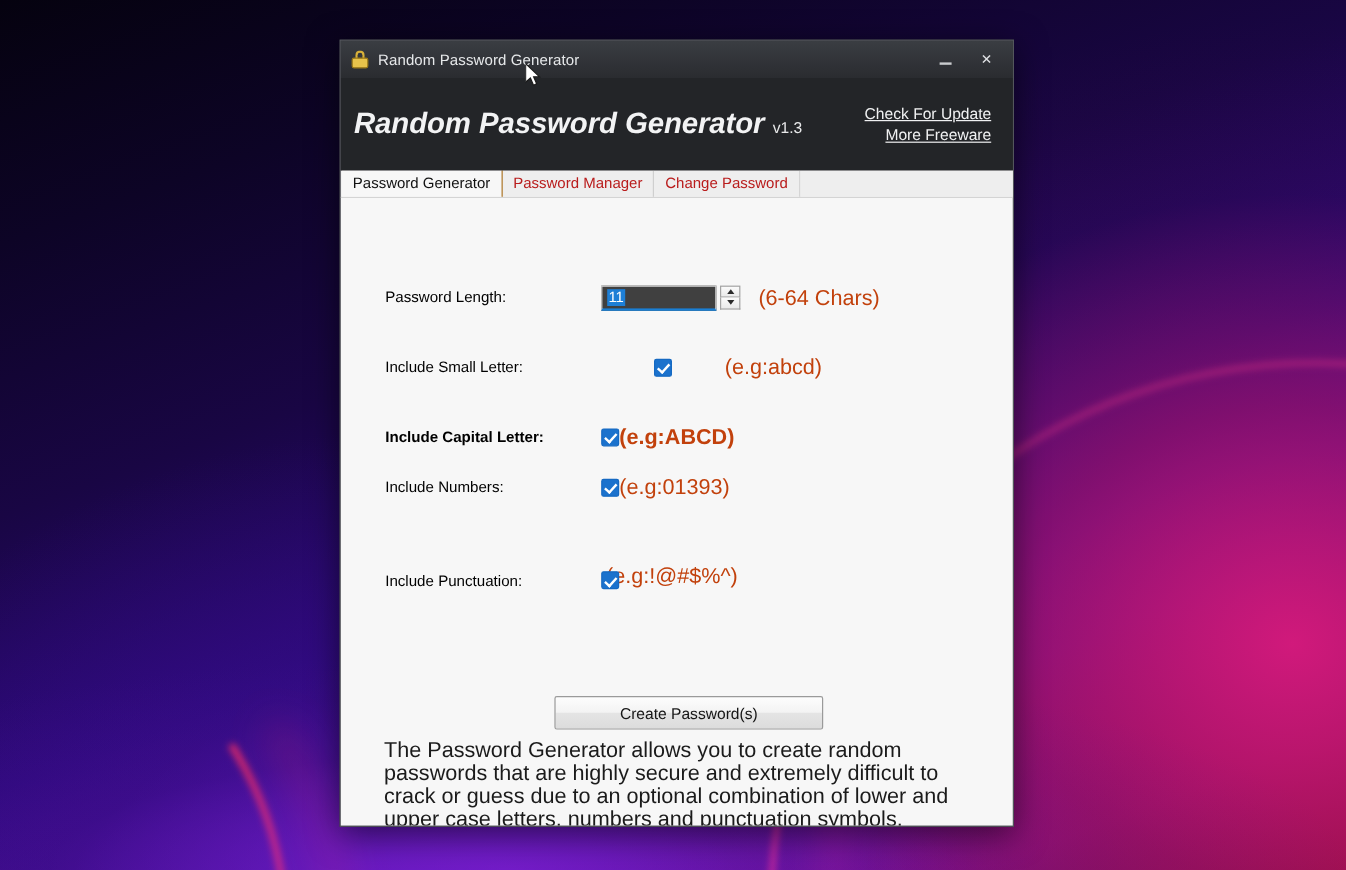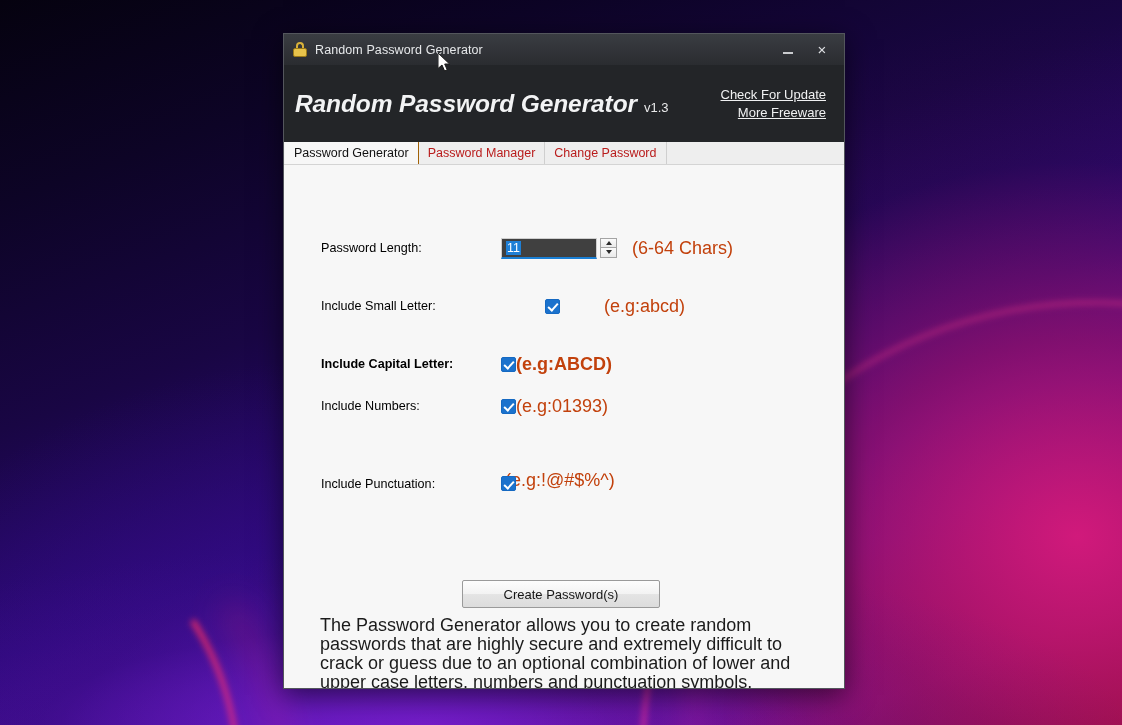--- a/index.html
+++ b/index.html
@@ -343,21 +343,21 @@
     border: solid #ffffff;
     border-width: 0 2px 2px 0;
     transform: rotate(42deg);
   }
 
   
   #create-button {
     position: absolute;
     left: 463px;
     top: 568px;
-    width: 198px;
+    width: 224px;
     height: 28px;
     background: linear-gradient(to bottom, #fdfdfd 0%, #f3f3f3 48%, #e4e4e4 52%, #dcdcdc 100%);
     border: 1px solid #9a9a9a;
     border-radius: 2px;
     box-sizing: border-box;
     display: flex;
     align-items: center;
     justify-content: center;
     font-size: 13px;
     color: #161616;

